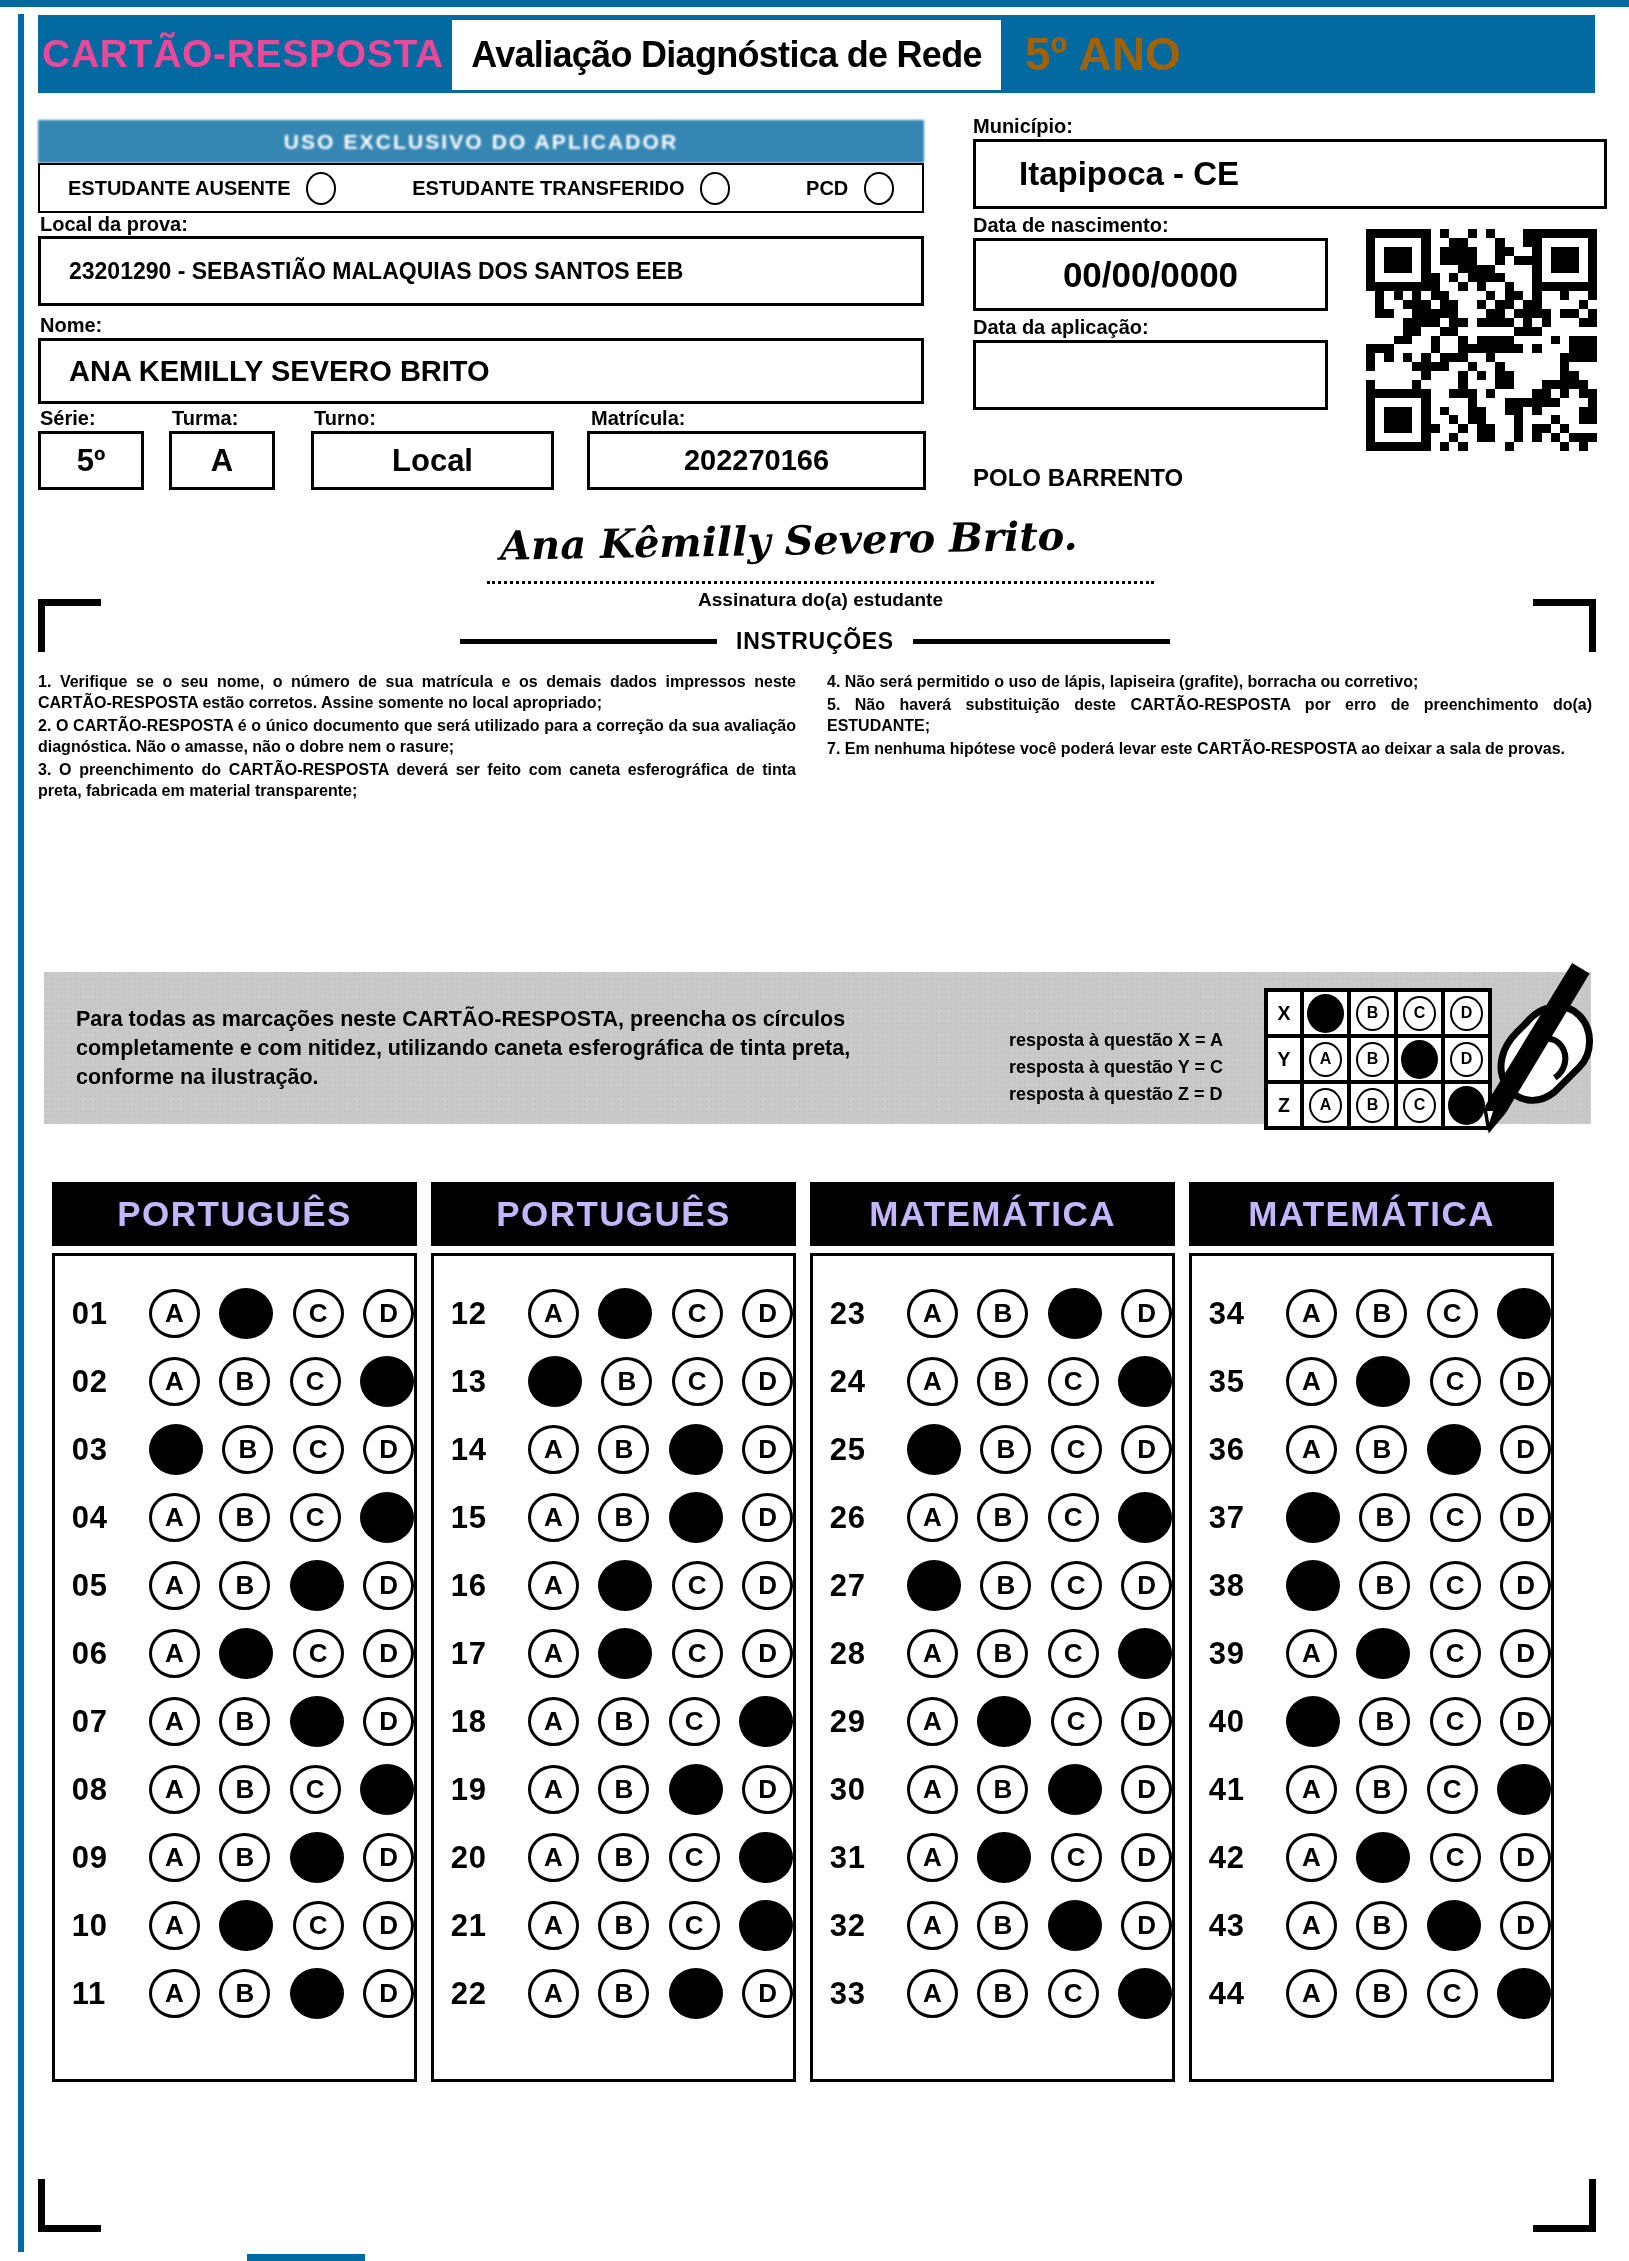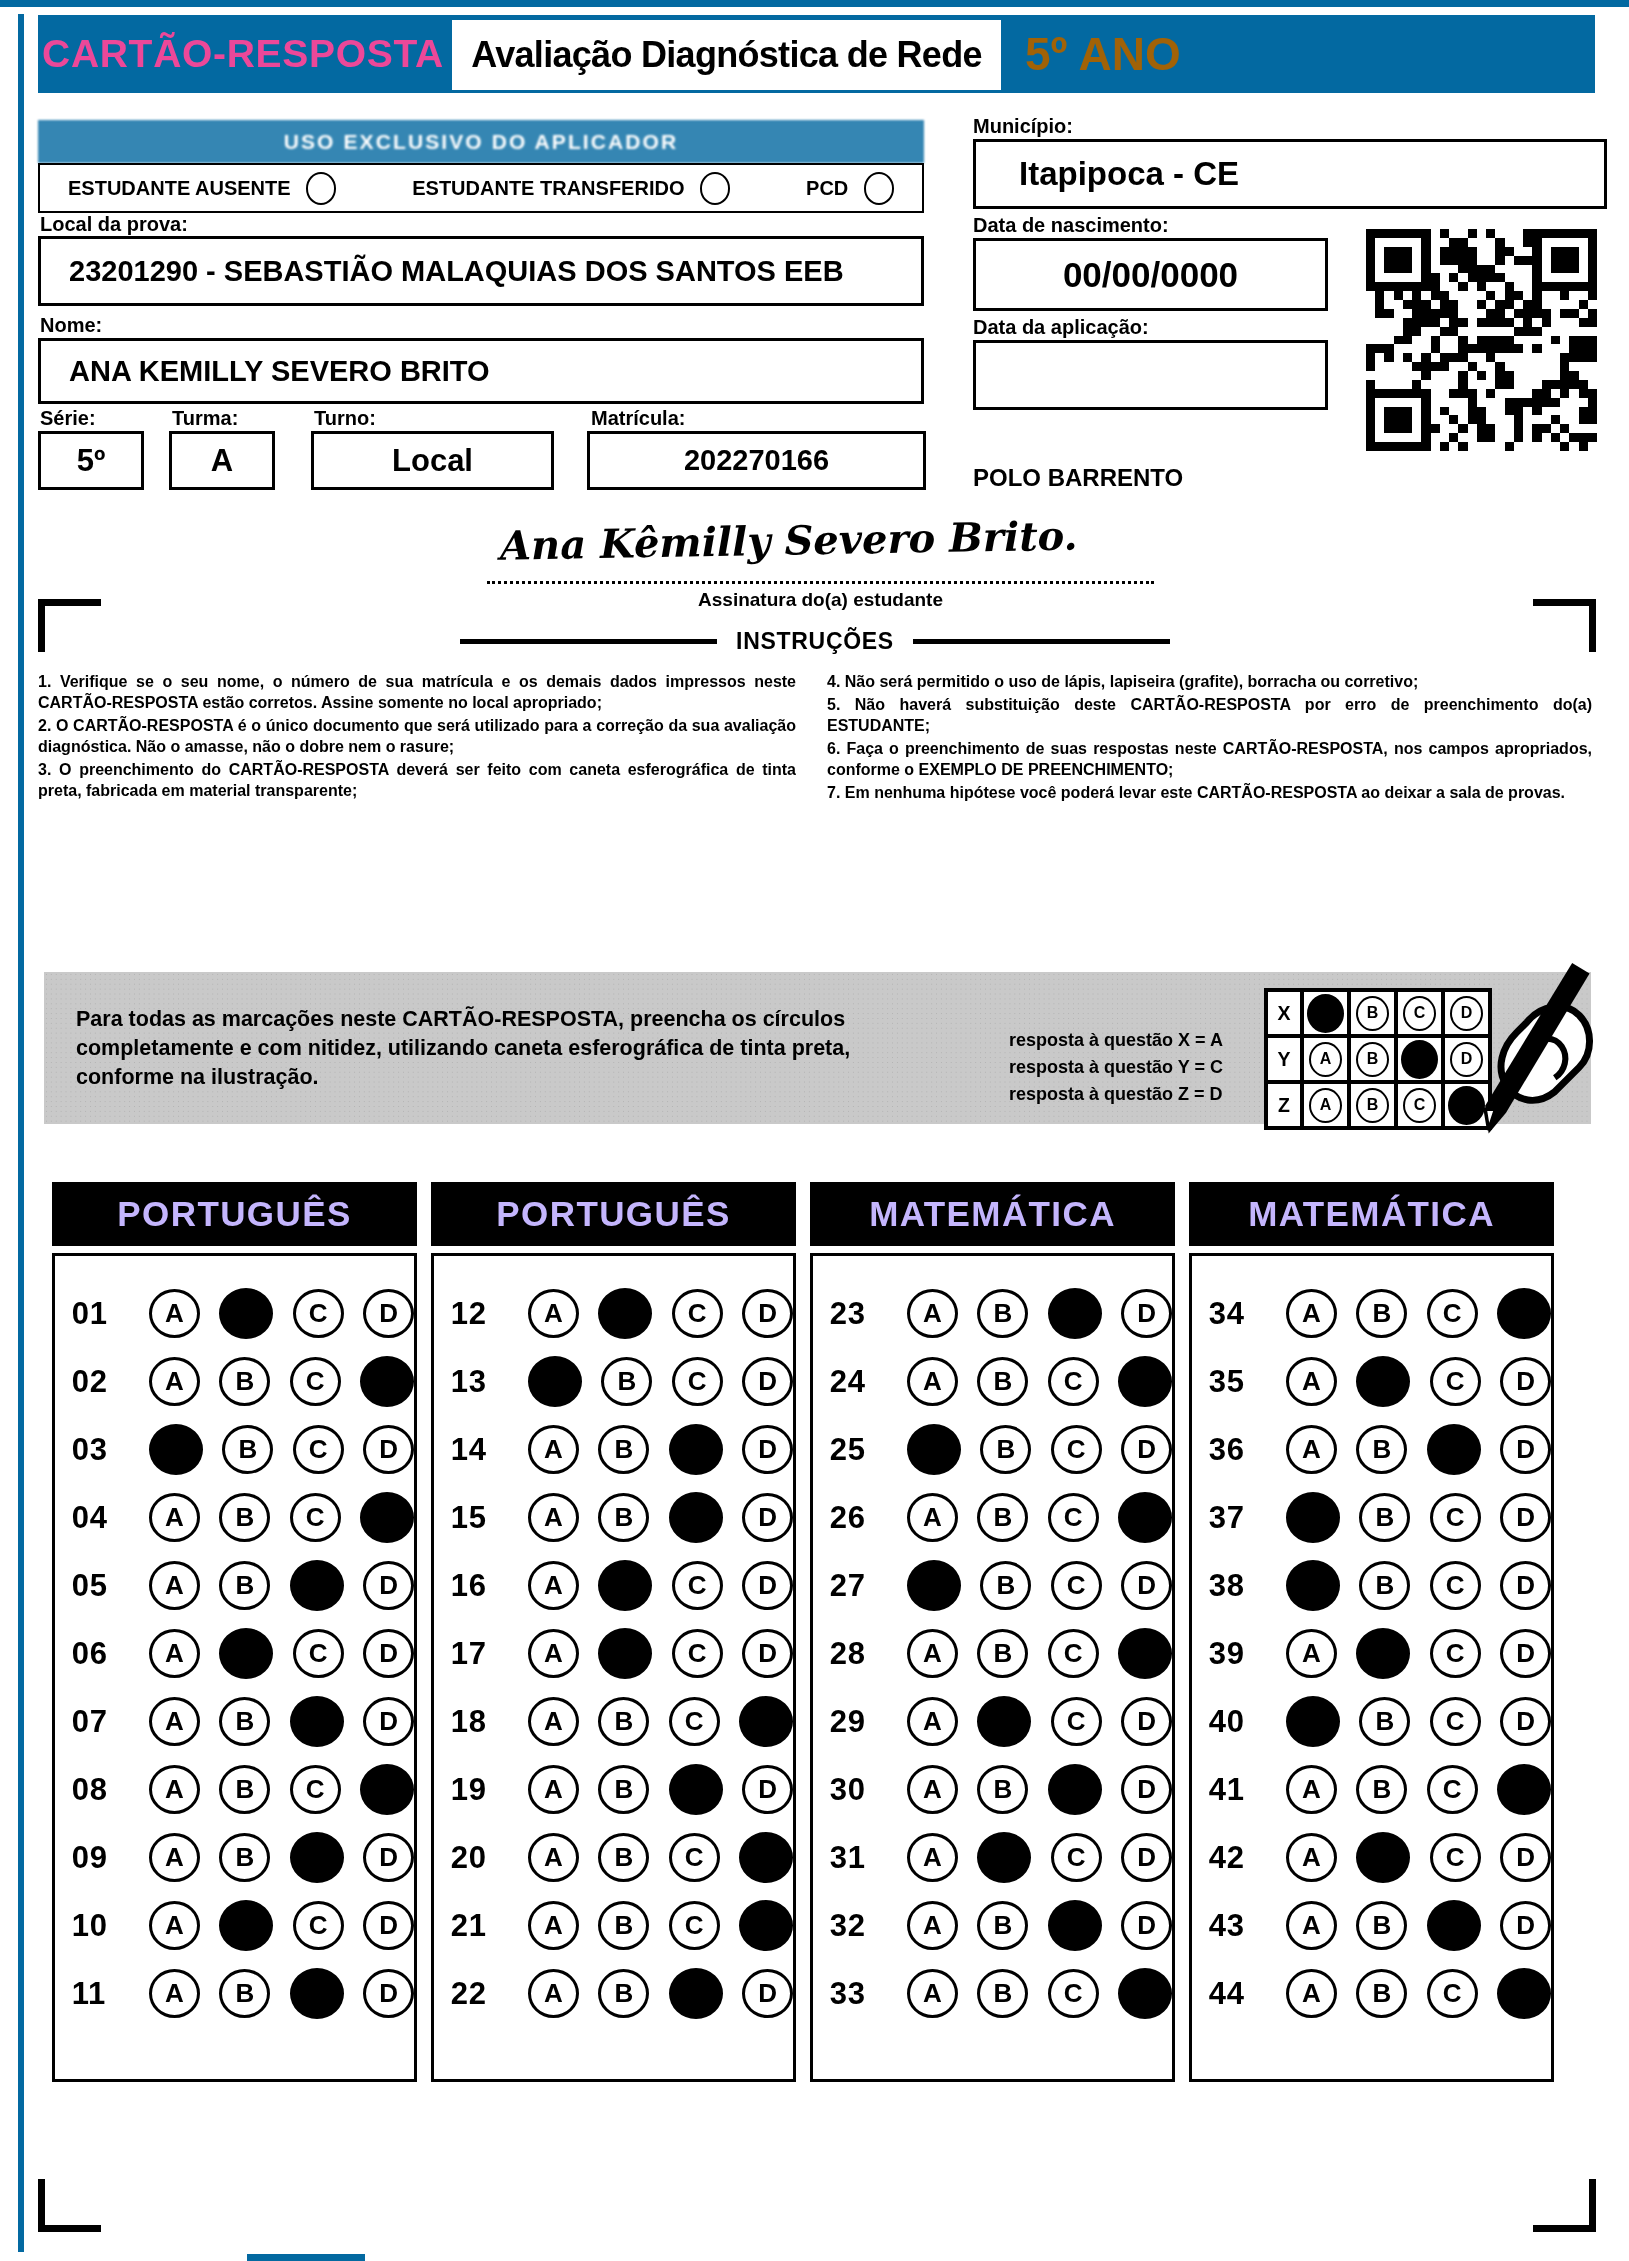--- a/index.html
+++ b/index.html
@@ -102,21 +102,21 @@
     <span class="status-circle"></span>
   </div>
 </div>
 
 <div class="abs fieldlabel" style="left:973px;top:115px">Município:</div>
 <div class="abs box vcenter" style="left:973px;top:139px;width:634px;height:70px;padding-left:43px;font-size:33px">
   <span class="val">Itapipoca - CE</span>
 </div>
 
 <div class="abs fieldlabel" style="left:40px;top:213px">Local da prova:</div>
-<div class="abs box vcenter" style="left:38px;top:236px;width:886px;height:70px;padding-left:28px;font-size:29px">
+<div class="abs box vcenter" style="left:38px;top:236px;width:886px;height:70px;padding-left:28px;font-size:23px">
   <span class="val">23201290 - SEBASTIÃO MALAQUIAS DOS SANTOS EEB</span>
 </div>
 
 <div class="abs fieldlabel" style="left:973px;top:214px">Data de nascimento:</div>
 <div class="abs box center" style="left:973px;top:238px;width:355px;height:73px;font-size:35px">
   <span class="val">00/00/0000</span>
 </div>
 
 <svg class="abs qr" id="qrsvg" viewBox="0 0 25 25" preserveAspectRatio="none" shape-rendering="crispEdges">
     <rect x="0" y="0" width="25" height="25" fill="#fff"></rect>
@@ -477,21 +477,20 @@
   <span class="rule"></span>
 </div>
 <div class="abs instrcol" style="left:38px;top:671px;width:758px">
   <p>1. Verifique se o seu nome, o número de sua matrícula e os demais dados impressos neste CARTÃO-RESPOSTA estão corretos. Assine somente no local apropriado;</p>
   <p>2. O CARTÃO-RESPOSTA é o único documento que será utilizado para a correção da sua avaliação diagnóstica. Não o amasse, não o dobre nem o rasure;</p>
   <p>3. O preenchimento do CARTÃO-RESPOSTA deverá ser feito com caneta esferográfica de tinta preta, fabricada em material transparente;</p>
 </div>
 <div class="abs instrcol" style="left:827px;top:671px;width:765px">
   <p>4. Não será permitido o uso de lápis, lapiseira (grafite), borracha ou corretivo;</p>
   <p>5. Não haverá substituição deste CARTÃO-RESPOSTA por erro de preenchimento do(a) ESTUDANTE;</p>
-  <p>6. Faça o preenchimento de suas respostas neste CARTÃO-RESPOSTA, nos campos apropriados, conforme o EXEMPLO DE PREENCHIMENTO;</p>
   <p>7. Em nenhuma hipótese você poderá levar este CARTÃO-RESPOSTA ao deixar a sala de provas.</p>
 </div>
 
 <div class="abs" id="grayband"></div>
 <div class="abs" id="marknote">Para todas as marcações neste CARTÃO-RESPOSTA, preencha os círculos completamente e com nitidez, utilizando caneta esferográfica de tinta preta, conforme na ilustração.</div>
 <div class="abs" id="examplecaps">
   <div>resposta à questão X = A</div>
   <div>resposta à questão Y = C</div>
   <div>resposta à questão Z = D</div>
 </div>

